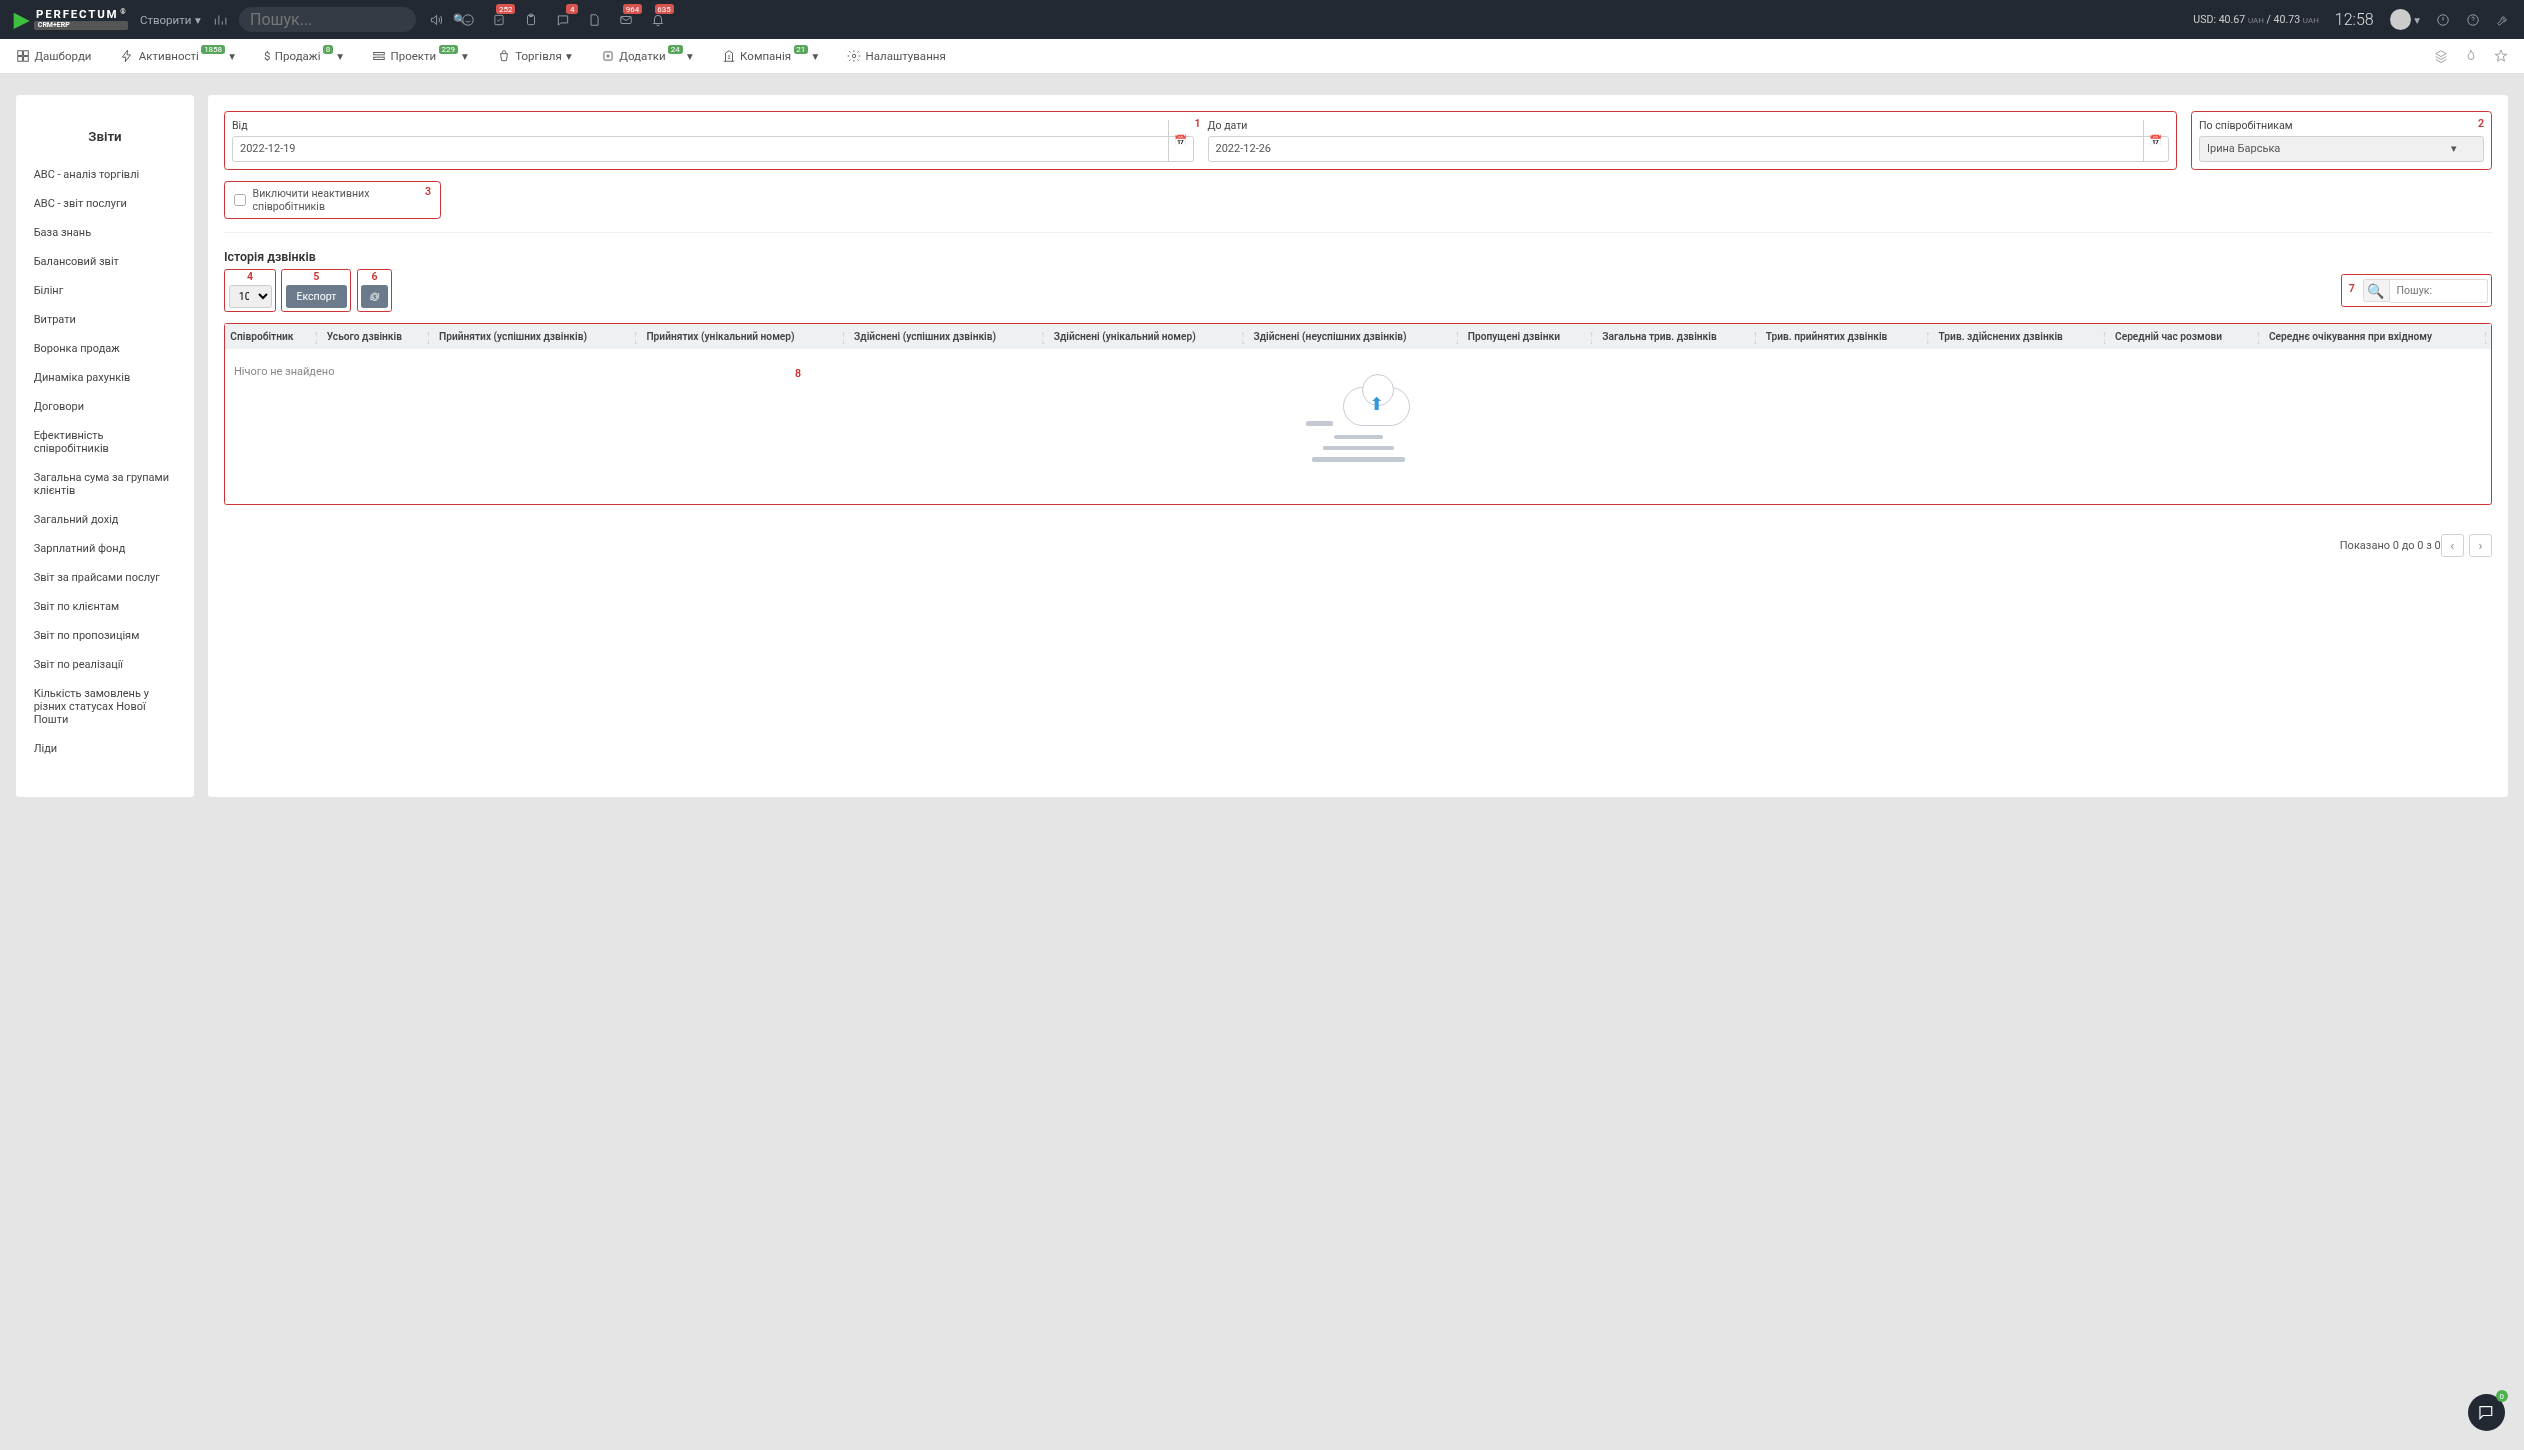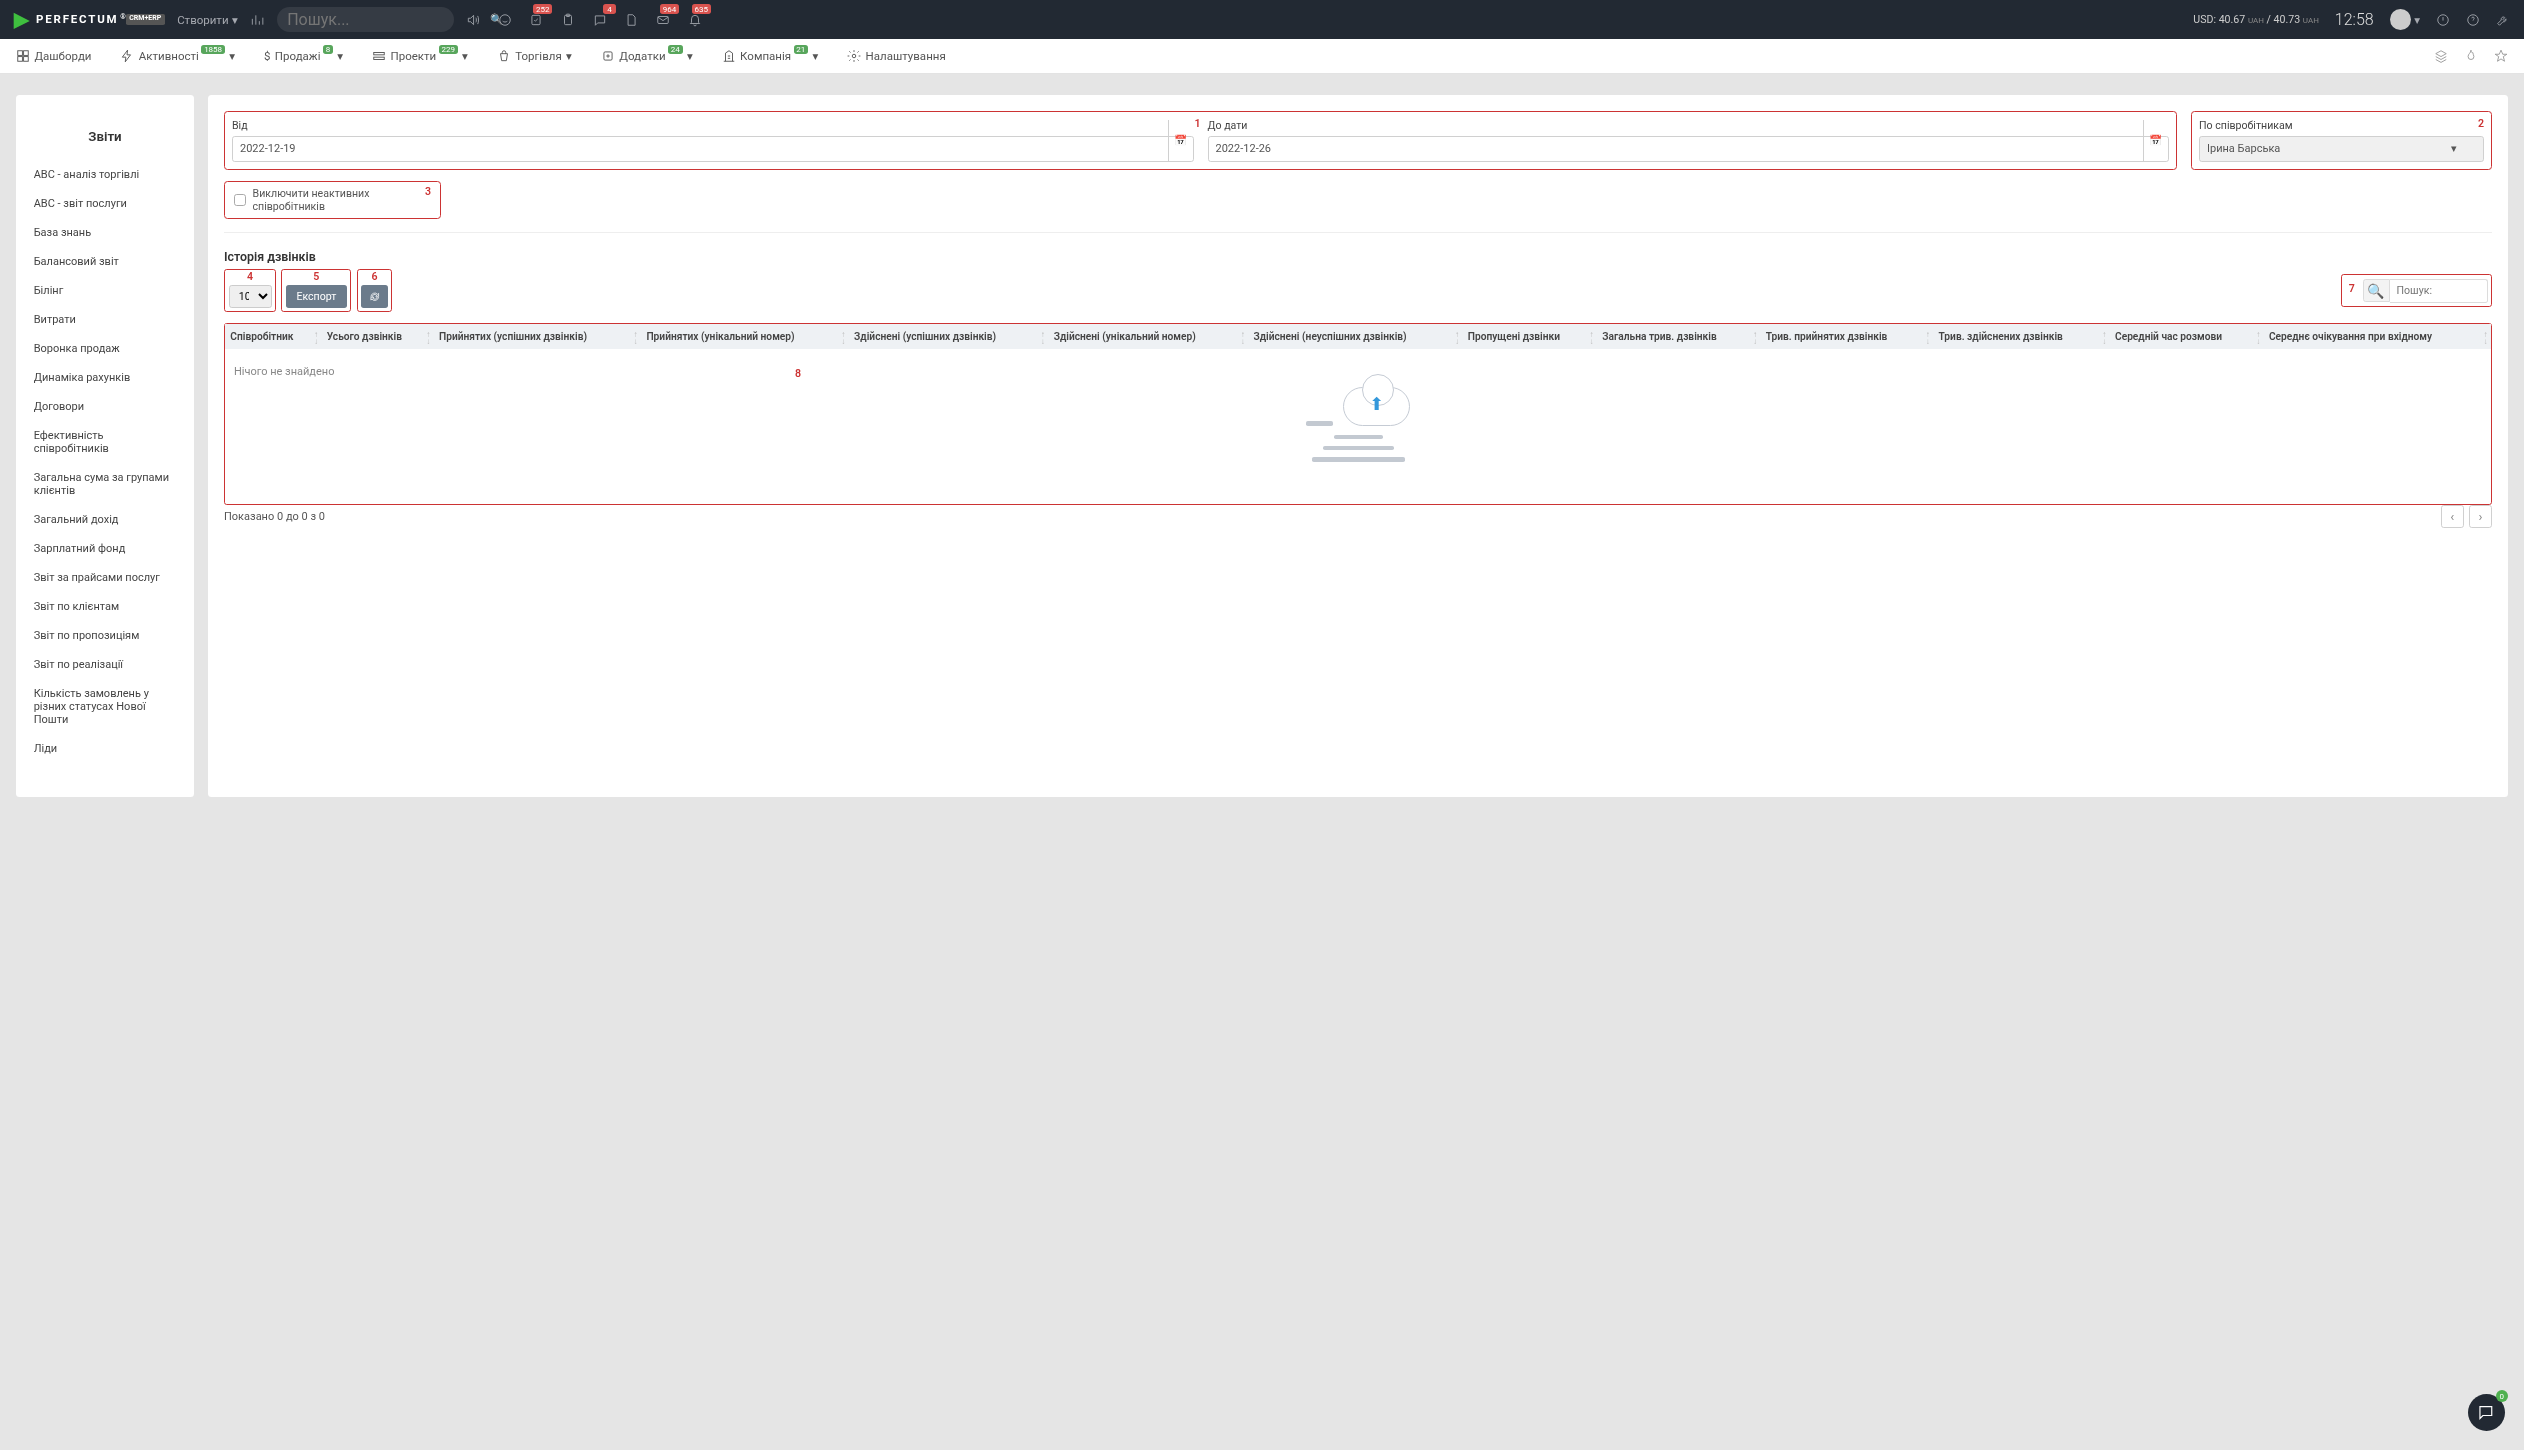--- a/index.html
+++ b/index.html
@@ -75,37 +75,37 @@
 thead th { background:#eef1f4; color:#444; text-align:left; padding:7px 5.3px; font-weight:600; vertical-align:top; position:relative; }
 .sort-ic { color:#bbb; font-size:8px; position:absolute; right:3.5px; top:7px; line-height:7px; }
 .empty-row td { padding:16px 8.9px; color:#888; font-size:11px; }
 .empty-art { display:flex; flex-direction:column; align-items:center; gap:8.9px; padding:8.9px 0 26.6px; }
 .cloud { width:67px; height:39px; border:1.8px solid #c5cbd4; border-radius:19.5px; position:relative; display:flex; align-items:center; justify-content:center; }
 .cloud::before { content:""; position:absolute; width:30px; height:30px; border:1.8px solid #c5cbd4; border-radius:50%; top:-14px; left:17.7px; background:#fff; }
 .arrow-up { color:#3498db; font-size:17.7px; position:relative; z-index:1; top:-1.8px; }
 .bars { display:flex; flex-direction:column; gap:7px; }
 .bar { height:4.4px; background:#c3c9d1; border-radius:1.8px; }
 
-.footer-row { display:flex; align-items:center; justify-content:space-between; margin-top:0; font-size:11px; color:#555; }
+.footer-row { display:flex; align-items:center; justify-content:flex-end; margin-top:29px; font-size:11px; color:#555; }
 .pager { display:flex; gap:5.3px; }
 .pager button { width:23px; height:23px; border:0.9px solid #d0d0d0; background:#fff; border-radius:2.7px; color:#888; cursor:pointer; }
 
 .fab { position:fixed; right:19.5px; bottom:19.5px; width:37px; height:37px; border-radius:50%; background:#222933; display:flex; align-items:center; justify-content:center; cursor:pointer; }
 .fab-badge { position:absolute; top:-3.5px; right:-3.5px; background:#4fb14f; color:#fff; font-size:8px; width:12.4px; height:12.4px; border-radius:50%; display:flex; align-items:center; justify-content:center; }
 
 svg { display:block; }
 .icn { width:14px; height:14px; stroke:currentColor; fill:none; stroke-width:1.6; }
 </style>
 </head>
 <body>
 
 <div class="topbar">
   <div class="logo">
     <span class="logo-mark">▶</span>
-    <span style="display:flex;flex-direction:row;line-height:1;">
+    <span style="display:flex;flex-direction:column;line-height:1;">
       <span style="display:flex;align-items:flex-start;">
         <span>PERFECTUM</span>
         <span style="font-size:7px;margin-left:1.8px;">®</span>
       </span>
       <span class="logo-sub">CRM+ERP</span>
     </span>
   </div>
   <div class="create-btn">
     <span>Створити</span>
     <span>▾</span>

